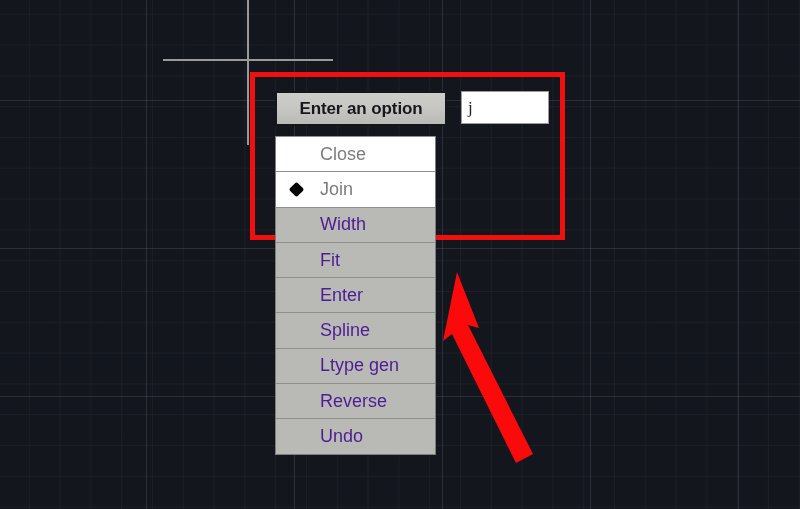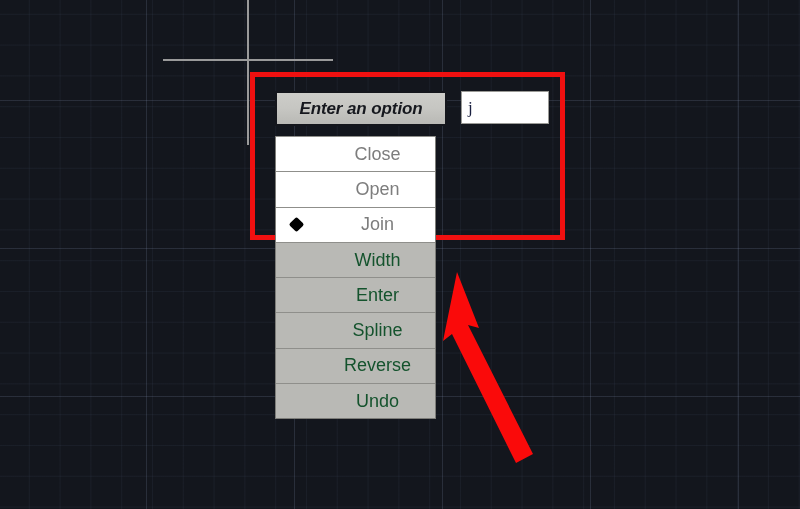--- a/index.html
+++ b/index.html
@@ -84,21 +84,20 @@
     background: linear-gradient(to bottom, #cdcdc9 0%, #c6c6c2 50%, #b9b9b5 100%);
     border: 2px solid #14161c;
     box-sizing: border-box;
     color: #16181e;
     font-size: 17px;
     font-weight: bold;
     display: flex;
     align-items: center;
     justify-content: center;
     letter-spacing: -0.1px;
-    font-style: italic;
   }
   #prompt-input {
     margin-left: 14px;
     width: 88px;
     height: 33px;
     background: #ffffff;
     border: 1px solid #9a9a96;
     box-sizing: border-box;
     display: flex;
     align-items: center;
@@ -123,25 +122,24 @@
   .menu-item {
     position: relative;
     height: 35.3px;
     display: flex;
     align-items: center;
     border-top: 1px solid #8f8f8b;
     box-sizing: border-box;
     color: #7d7d7d;
     font-size: 18px;
     padding-left: 44px;
-    justify-content: center;
   }
   .menu-item.white { background: #ffffff; }
   .menu-item.gray  { background: #b9b9b5; }
-  .menu-item.gray .menu-label { color: #14532d; }
+  .menu-item.gray .menu-label { color: #4c1d95; }
 
   .bullet-icon {
     position: absolute;
     left: 15px;
     top: 50%;
     width: 11px;
     height: 11px;
     margin-top: -5.5px;
     background: #000000;
     border-radius: 2px;
@@ -175,34 +173,37 @@
     <div id="prompt-input">
       <span id="prompt-input-value">j</span>
     </div>
   </div>
 
   <div id="option-menu">
       <div class="menu-item white">
         <span class="menu-label">Close</span>
       </div>
       <div class="menu-item white">
-        <span class="menu-label">Open</span>
-      </div>
-      <div class="menu-item white">
         <span class="bullet-icon"></span>
         <span class="menu-label">Join</span>
       </div>
       <div class="menu-item gray">
         <span class="menu-label">Width</span>
       </div>
       <div class="menu-item gray">
+        <span class="menu-label">Fit</span>
+      </div>
+      <div class="menu-item gray">
         <span class="menu-label">Enter</span>
       </div>
       <div class="menu-item gray">
         <span class="menu-label">Spline</span>
+      </div>
+      <div class="menu-item gray">
+        <span class="menu-label">Ltype gen</span>
       </div>
       <div class="menu-item gray">
         <span class="menu-label">Reverse</span>
       </div>
       <div class="menu-item gray">
         <span class="menu-label">Undo</span>
       </div>
     </div>
 
   <svg id="pointer-arrow" viewBox="0 0 130 215" xmlns="http://www.w3.org/2000/svg">

